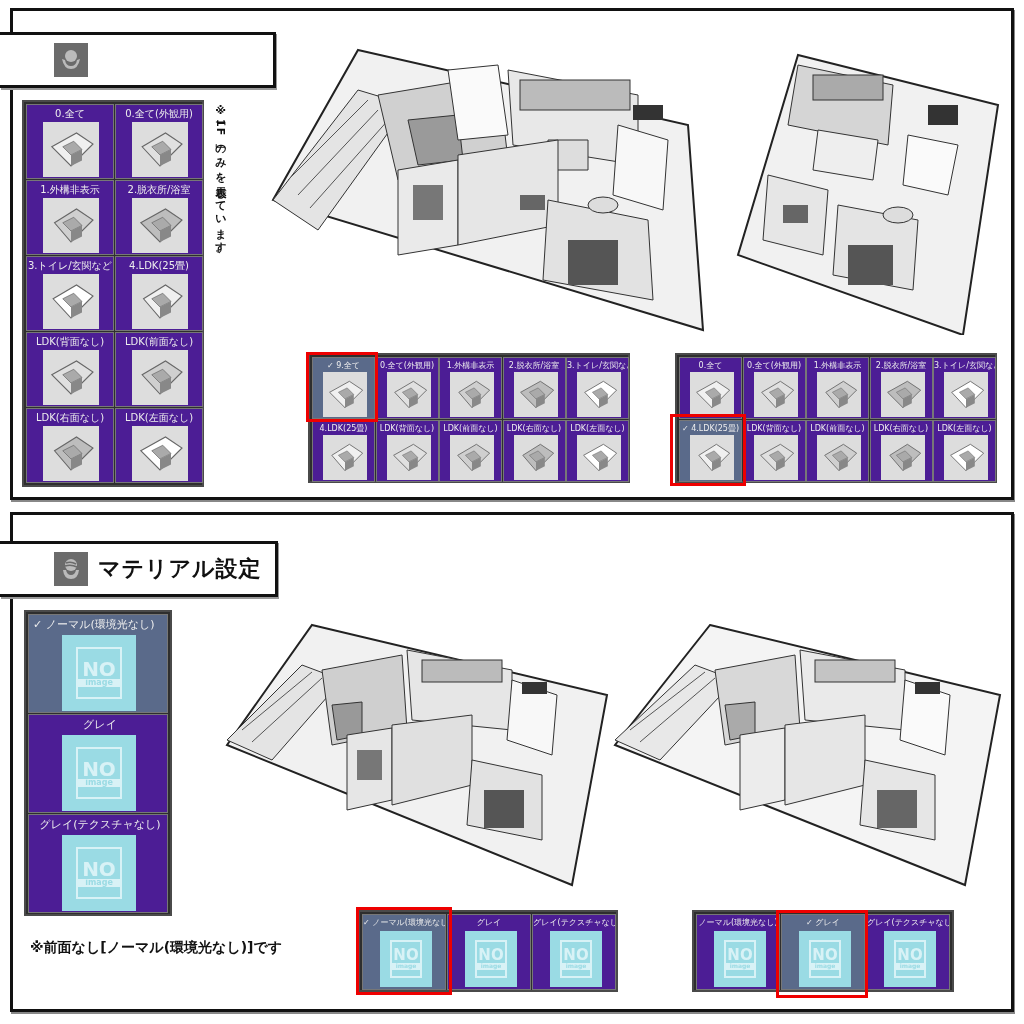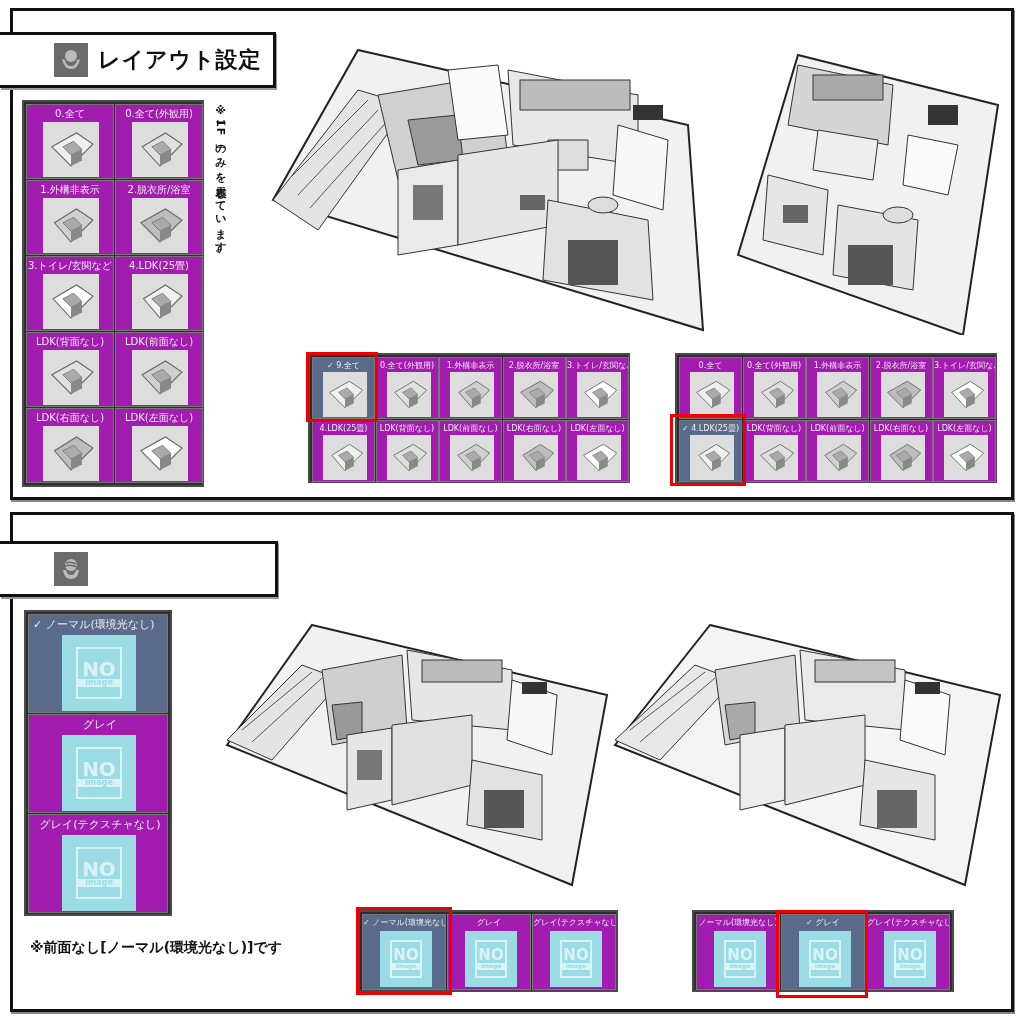--- a/index.html
+++ b/index.html
@@ -3,21 +3,21 @@
 <meta charset="utf-8">
 <style>
 *{box-sizing:border-box;margin:0;padding:0}
 html,body{width:1024px;height:1024px;background:#fff;overflow:hidden;font-family:"DejaVu Sans","Liberation Sans",sans-serif}
 .frame{position:absolute;border:3px solid #111;background:#fff;box-shadow:1px 2px 0 #888}
 .tab-title{position:absolute;left:0;height:56px;background:#fff;border:3px solid #111;border-left:none;display:flex;align-items:center;padding-left:54px;gap:10px;box-shadow:1px 2px 0 #999;z-index:3}
 .tab-title .icobox{width:34px;height:34px;background:#6b6b6b;display:flex;align-items:center;justify-content:center}
 .tab-title .txt{font-size:22px;font-weight:bold;color:#111;letter-spacing:1px;font-family:"DejaVu Serif",serif}
 
 .panel{position:absolute;background:#2e2e2e;border:2px solid #4a4a4a}
-.cell{position:absolute;border:1px solid #777;background:#a21caf}
+.cell{position:absolute;border:1px solid #777;background:#4c1d95}
 .cell.sel{background:#5a6a8a}
 .cell .lbl{position:absolute;left:0;right:0;top:2px;text-align:center;color:#eee;white-space:nowrap;overflow:hidden}
 .cell .thumb{position:absolute;background:#ddd;overflow:hidden}
 .thumb svg{width:100%;height:100%;display:block}
 .redbox{position:absolute;border:3px solid #e00;z-index:4}
 .vnote{position:absolute;writing-mode:vertical-rl;font-size:11px;color:#111;font-weight:bold;letter-spacing:1px}
 .render{position:absolute;overflow:hidden}
 .noimg{position:absolute;background:#9adbe4;display:flex;align-items:center;justify-content:center}
 .noimg .inner{border:2px solid #d8f2f6;display:flex;flex-direction:column;align-items:center;justify-content:center;color:#d8f2f6}
 .noimg .no{font-weight:bold;line-height:1}
@@ -28,21 +28,20 @@
 <body>
 
 <div class="frame" style="left:10px;top:8px;width:1004px;height:492px"></div>
 <div class="tab-title" style="top:32px;width:276px">
   <div class="icobox">
     <svg width="26" height="26" viewBox="0 0 26 26">
         <circle cx="13" cy="9" r="6" fill="#bbb"></circle>
         <path d="M4 12 Q6 22 13 22 Q20 22 22 12 L19 13 Q18 19 13 19 Q8 19 7 13Z" fill="#bbb"></path>
       </svg>
   </div>
-  <span class="txt">レイアウト設定</span>
 </div>
 
 <div class="panel" style="left:22px;top:100px;width:182px;height:387px">
   <div id="layout-grid">
       <div class="cell" style="left:2px;top:2px;width:88px;height:75px">
         <div class="lbl" style="font-size:10px">0.全て</div>
         <div class="thumb" style="left:16px;top:17px;width:56px;height:55px">
           <svg viewBox="0 0 40 40">
             <rect width="40" height="40" fill="#ddd"></rect>
             <polygon points="6,18 24,8 36,16 20,32" fill="#f0f0f0" stroke="#666" stroke-width="0.8"></polygon>
@@ -430,20 +429,21 @@
 
 <div class="frame" style="left:10px;top:512px;width:1004px;height:500px"></div>
 <div class="tab-title" style="top:541px;width:278px">
   <div class="icobox">
     <svg width="26" height="26" viewBox="0 0 26 26">
         <circle cx="13" cy="9" r="6" fill="#bbb"></circle>
         <path d="M8 7 Q13 5 18 8 M7 10 Q13 8 19 11" stroke="#6b6b6b" stroke-width="1.5" fill="none"></path>
         <path d="M5 14 L8 14 Q9 19 13 19 Q17 19 18 14 L21 14 Q20 23 13 23 Q6 23 5 14Z" fill="#bbb"></path>
       </svg>
   </div>
+  <span class="txt">マテリアル設定</span>
 </div>
 
 <div class="panel" style="left:24px;top:610px;width:148px;height:306px">
   <div id="mat-grid">
       <div class="cell sel" style="left:2px;top:2px;width:140px;height:99px">
         <div class="lbl" style="font-size:11px;text-align:left;padding-left:4px">✓ ノーマル(環境光なし)</div>
         <div style="position:absolute;left:33px;top:20px">
           <div class="noimg" style="width:74px;height:76px">
             <div class="inner" style="width:45.88px;height:51.68000000000001px">
               <span class="no" style="font-size:20px">NO</span>

